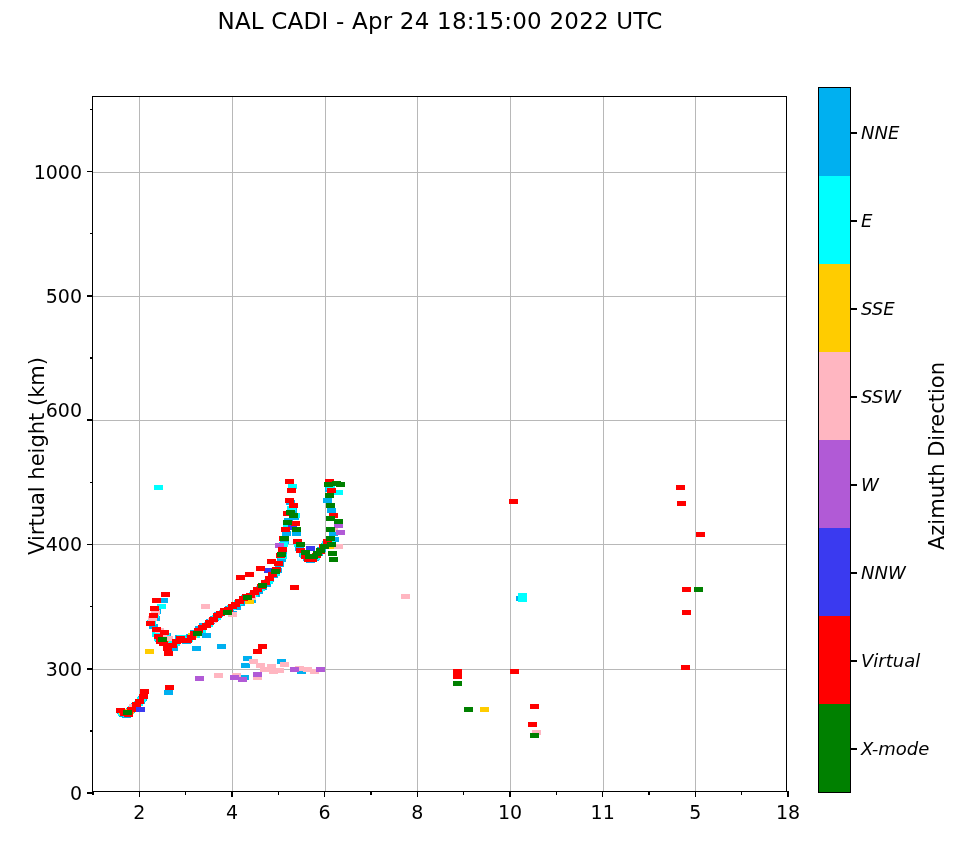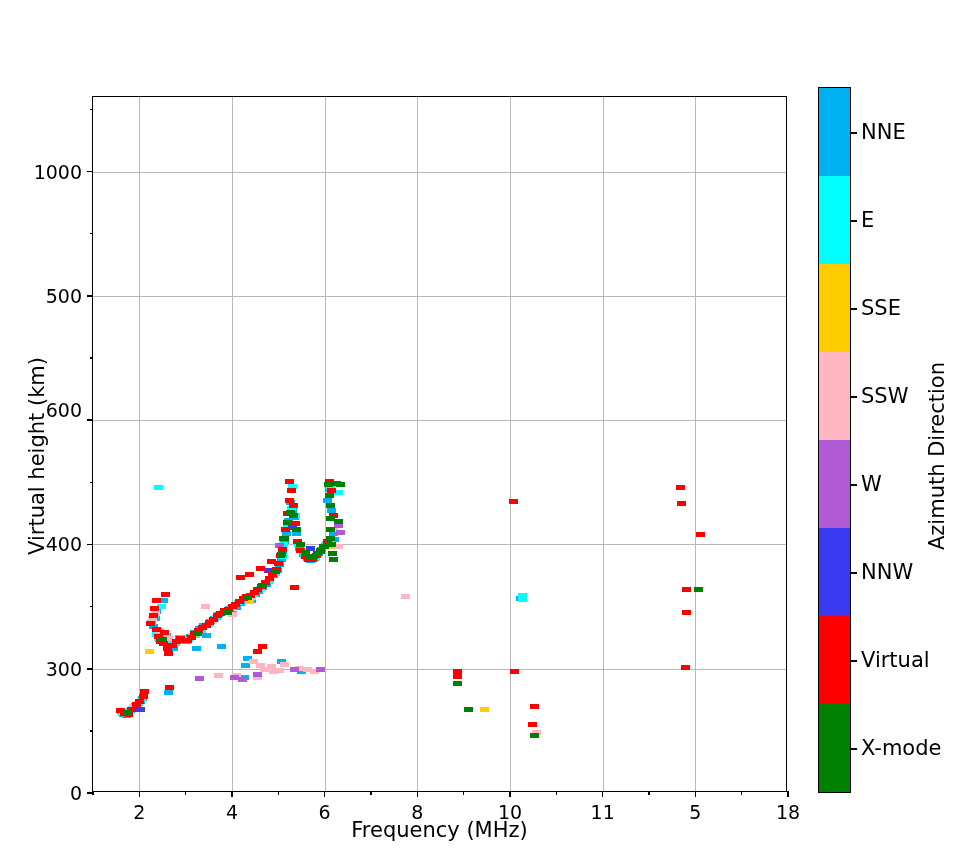--- a/index.html
+++ b/index.html
@@ -38,30 +38,31 @@
   #yaxis-title{position:absolute;left:-88px;top:444px;width:250px;
                text-align:center;font-size:21px;
                transform:rotate(-90deg);transform-origin:center center;}
 
   
   #cbar{position:absolute;left:818px;top:87px;width:33px;height:706px;
         border:1.4px solid #000;box-sizing:border-box;}
   .cseg{position:absolute;left:0;width:100%;}
   .ctick{position:absolute;left:100%;width:7px;height:1.6px;background:#000;}
   .clab{position:absolute;left:calc(100% + 11px);transform:translateY(-50%);
-        font-size:21px;white-space:nowrap;}
+        font-size:18px;white-space:nowrap;font-style:italic;}
   #cbar-title{position:absolute;left:812px;top:444px;width:250px;
               text-align:center;font-size:21px;
               transform:rotate(-90deg);transform-origin:center center;}
 </style>
 </head>
 <body>
 
 <div id="root">
 
+  <div id="title">NAL CADI - Apr 24 18:15:00 2022 UTC</div>
 
   <div id="plot">
     <div id="canvasWrap">
         <div class="gridline h" style="top: 571.714px;"></div>
         <div class="gridline h" style="top: 447.429px;"></div>
         <div class="gridline h" style="top: 323.143px;"></div>
         <div class="gridline h" style="top: 198.857px;"></div>
         <div class="gridline h" style="top: 74.5714px;"></div>
         <div class="gridline v" style="left: 46.3333px;"></div>
         <div class="gridline v" style="left: 139px;"></div>
@@ -407,21 +408,20 @@
         <div class="tick xminor" style="left: 91.9667px;"></div>
         <div class="tick xminor" style="left: 184.633px;"></div>
         <div class="tick xminor" style="left: 277.3px;"></div>
         <div class="tick xminor" style="left: 369.967px;"></div>
         <div class="tick xminor" style="left: 462.633px;"></div>
         <div class="tick xminor" style="left: 555.3px;"></div>
         <div class="tick xminor" style="left: 647.967px;"></div>
       </div>
   </div>
 
-  <div id="xaxis-title">Frequency (MHz)</div>
   <div id="yaxis-title">Virtual height (km)</div>
 
   <div id="cbar">
       <div class="cseg" style="top: 0%; height: 12.5%; background: rgb(0, 176, 240);"></div>
       <div class="ctick" style="top: 6.25%;"></div>
       <div class="clab" style="top: 6.25%;">NNE</div>
       <div class="cseg" style="top: 12.5%; height: 12.5%; background: rgb(0, 255, 255);"></div>
       <div class="ctick" style="top: 18.75%;"></div>
       <div class="clab" style="top: 18.75%;">E</div>
       <div class="cseg" style="top: 25%; height: 12.5%; background: rgb(255, 204, 0);"></div>

